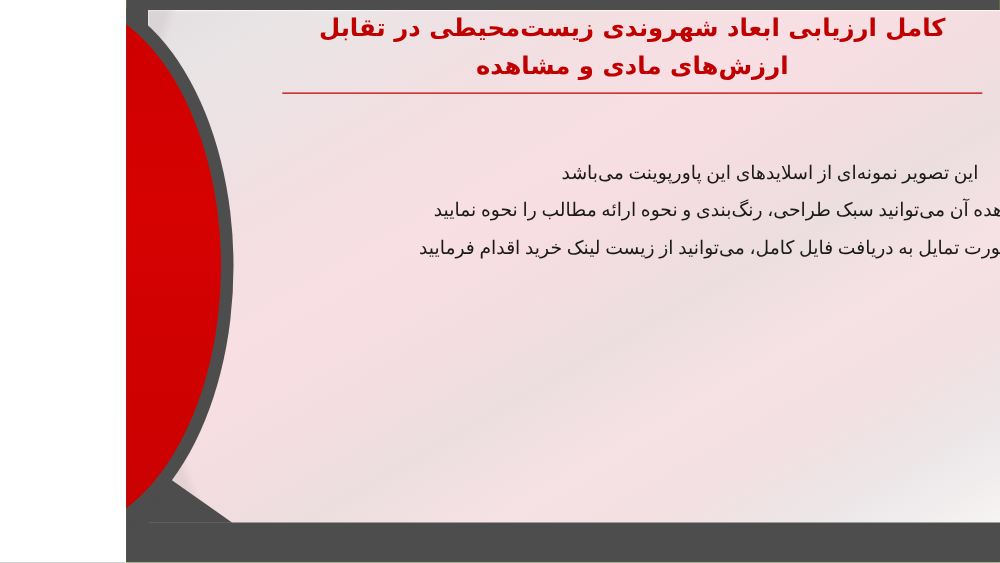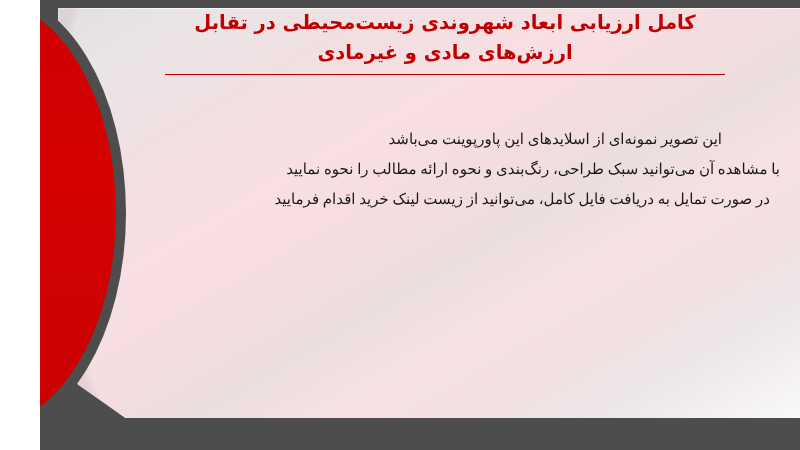--- a/index.html
+++ b/index.html
@@ -3,21 +3,21 @@
 <meta charset="utf-8">
 <title>Slide</title>
 <style>
   html,body{margin:0;padding:0;background:#ffffff;}
   body{
     font-family:"DejaVu Sans","Liberation Sans",sans-serif;
   }
 
   #slide{
     position:relative;
-    width:760px;
+    width:699px;
     height:450px;
     overflow:hidden;
     background:#84cc16;
   }
 
   
   .frame-dark{
     position:absolute;
     inset:0;
     background:#4d4d4d;
@@ -184,21 +184,21 @@
     </div>
   </div>
 
   <div class="red-left-border"></div>
   <div class="red-left"></div>
 
   <div class="red-right"></div>
 
   <div class="title-block">
     <div class="title-line">کامل ارزیابی ابعاد شهروندی زیست‌محیطی در تقابل</div>
-    <div class="title-line">ارزش‌های مادی و غیرمادی</div>
+    <div class="title-line">ارزش‌های مادی و مشاهده</div>
     <div class="title-rule"></div>
   </div>
 
   <div class="body-block">
     <div class="body-line l1">این تصویر نمونه‌ای از اسلایدهای این پاورپوینت می‌باشد</div>
     <div class="body-line l2">با مشاهده آن می‌توانید سبک طراحی، رنگ‌بندی و نحوه ارائه مطالب را نحوه نمایید</div>
     <div class="body-line l3">در صورت تمایل به دریافت فایل کامل، می‌توانید از زیست لینک خرید اقدام فرمایید</div>
   </div>
 
   <div class="bottom-highlight"></div>

